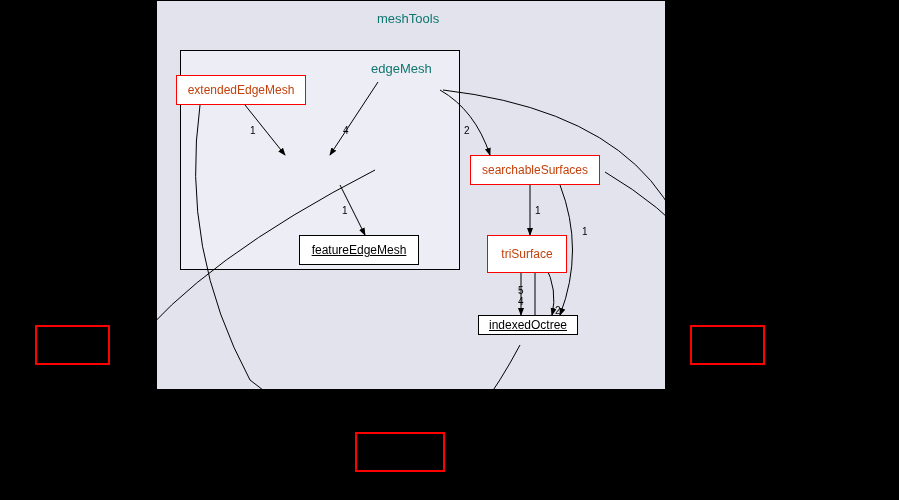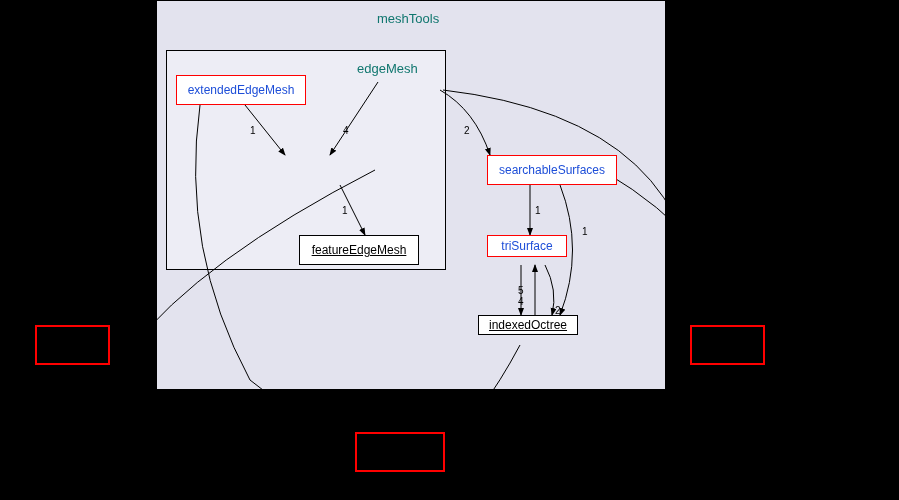--- a/index.html
+++ b/index.html
@@ -1,22 +1,22 @@
 <!DOCTYPE html>
 <html><head>
   <meta charset="utf-8">
   <style>
     * { box-sizing: border-box; margin: 0; padding: 0; }
     body { background: #000; width: 899px; height: 500px; position: relative; font-family: Arial, sans-serif; }
     .canvas { position: absolute; width: 899px; height: 500px; }
     .container { position: absolute; border: 1px solid #000; }
     .container-outer { left: 156px; top: 0; width: 510px; height: 390px; background: #e3e3ee; }
-    .container-inner { left: 166px; top: 50px; width: 280px; height: 220px; background: #ededf5; }
+    .container-inner { left: 180px; top: 50px; width: 280px; height: 220px; background: #ededf5; }
     .node { position: absolute; border: 1px solid; padding: 6px 10px; font-size: 12px; text-align: center; display: flex; align-items: center; justify-content: center; }
-    .node-red { border-color: #f00; color: #1d4ed8; background: #fff; }
+    .node-red { border-color: #f00; color: #c2410c; background: #fff; }
     .node-black { border-color: #000; color: #000; background: #fff; text-decoration: underline; }
     .node-hidden { border-color: #f00; border-width: 2px; background: transparent; }
     .edge { position: absolute; pointer-events: none; }
     .edge-label { position: absolute; font-size: 10px; color: #000; }
     .title { position: absolute; font-size: 13px; color: #0f766e; }
   </style>
 </head>
 <body>
 
 <div class="canvas">
@@ -68,25 +68,25 @@
 
   <div class="node node-red" style="left:176px; top:75px; width:130px; height:30px;">
     <span>extendedEdgeMesh</span>
   </div>
 
 
   <div class="node node-black" style="left:299px; top:235px; width:120px; height:30px;">
     <span>featureEdgeMesh</span>
   </div>
 
-  <div class="node node-red" style="left:470px; top:155px; width:130px; height:30px;margin-left:17px;">
+  <div class="node node-red" style="left:470px; top:155px; width:130px; height:30px;">
     <span>searchableSurfaces</span>
   </div>
 
-  <div class="node node-red" style="left:487px; top:235px; width:80px; height:22px;">
+  <div class="node node-red" style="left:487px; top:235px; width:80px; height:38px;">
     <span>triSurface</span>
   </div>
 
   <div class="node node-black" style="left:478px; top:315px; width:100px; height:20px;">
     <span>indexedOctree</span>
   </div>
 
   <div class="node node-hidden" style="left:35px; top:325px; width:75px; height:40px;"></div>
   <div class="node node-hidden" style="left:690px; top:325px; width:75px; height:40px;"></div>
   <div class="node node-hidden" style="left:355px; top:432px; width:90px; height:40px;"></div>

